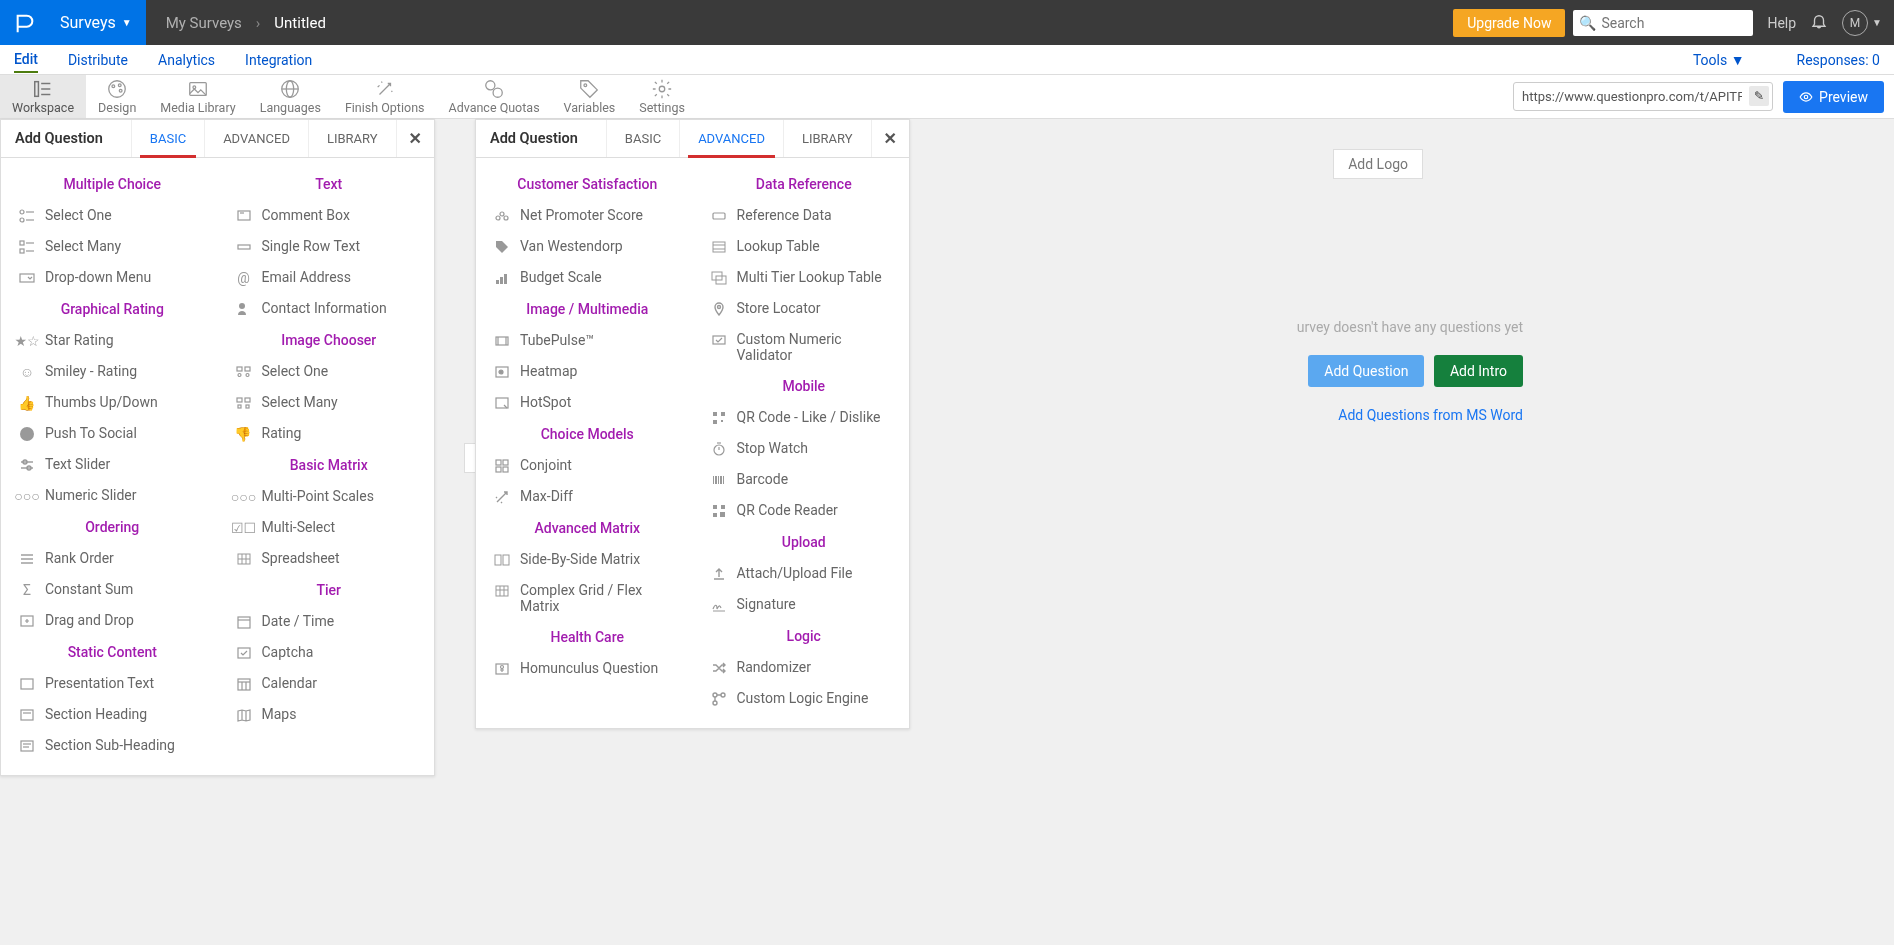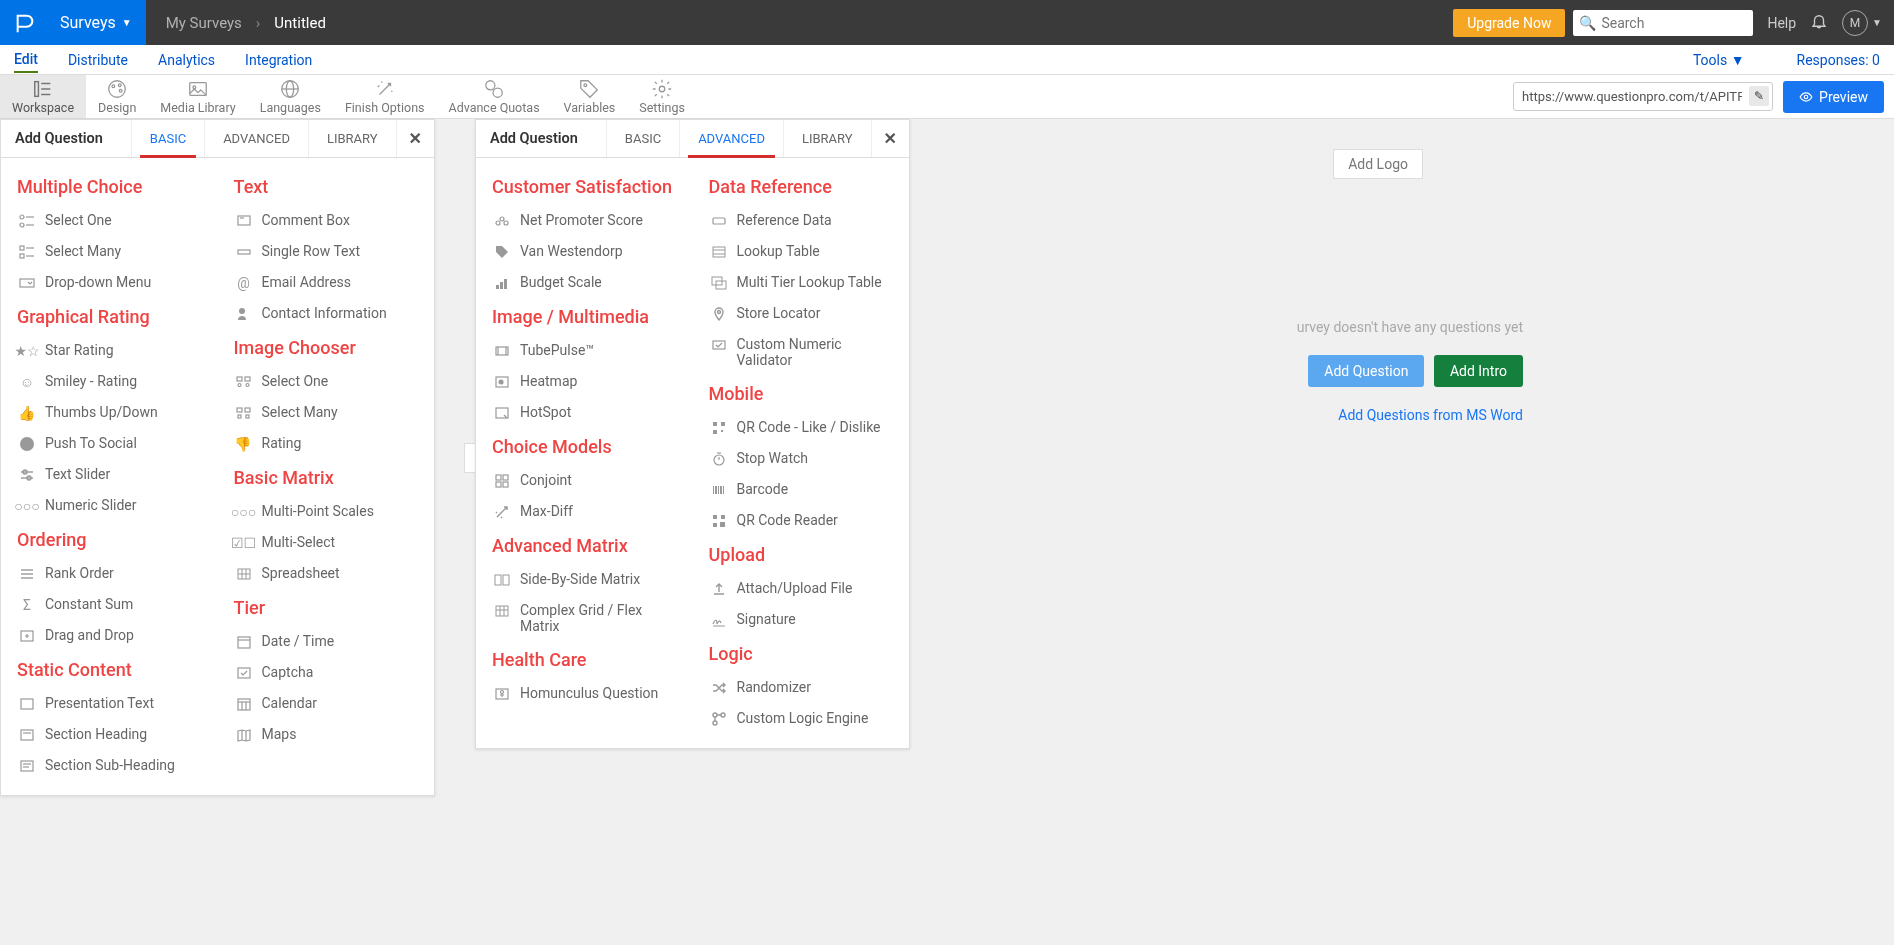--- a/index.html
+++ b/index.html
@@ -54,21 +54,21 @@
 .panel2 { left: 475px; }
 .panel-head { display: flex; align-items: center; border-bottom: 1px solid #ddd; height: 38px; }
 .panel-title { font-weight: 600; font-size: 14.5px; padding: 0 14px; color: #333; }
 .ptabs { display: flex; margin-left: auto; height: 100%; }
 .ptab { padding: 8px 18px; display: flex; align-items: center; font-size: 13px; color: #666; cursor: pointer; border-left: 1px solid #eee; position: relative; }
 .ptab.active { color: #1976f2; }
 .ptab.active::after { content: ''; position: absolute; bottom: -1px; left: 8px; right: 8px; height: 3px; background: #d32f2f; }
 .ptab.close { padding: 0 12px; font-weight: bold; font-size: 16px; color: #555; }
 .panel-body { display: flex; padding: 10px 0 14px; }
 .col { flex: 1; padding: 0 10px; }
-.group-title { font-weight: 500; color: #ef4444; font-size: 18px; margin: 8px 0 8px 6px; }
+.group-title { font-weight: 500; color: #a21caf; font-size: 14px; margin: 8px 0 8px 6px; text-align: center; }
 .item { display: flex; align-items: flex-start; padding: 7px 6px; color: #666; cursor: pointer; }
 .item .ic { width: 20px; margin-right: 8px; color: #999; flex-shrink: 0; display: flex; justify-content: center; margin-top: 1px; }
 .item .ic svg { width: 16px; height: 16px; }
 
 
 .canvas { position: absolute; left: 0; right: 11px; top: 0; padding: 30px 0; display: flex; flex-direction: column; align-items: center; }
 .logo-btn { background: #fff; border: 1px solid #ddd; padding: 6px 14px; color: #777; cursor: pointer; font-size: 14px; }
 .btn-aq { background: #5ba8f0; color: #fff; border: none; padding: 8px 16px; border-radius: 3px; font-size: 14px; cursor: pointer; margin-right: 6px; }
 .btn-ai { background: #15803d; color: #fff; border: none; padding: 8px 16px; border-radius: 3px; font-size: 14px; cursor: pointer; }
 .wordlink { color: #1976f2; margin-top: 20px; cursor: pointer; display: inline-block; }

